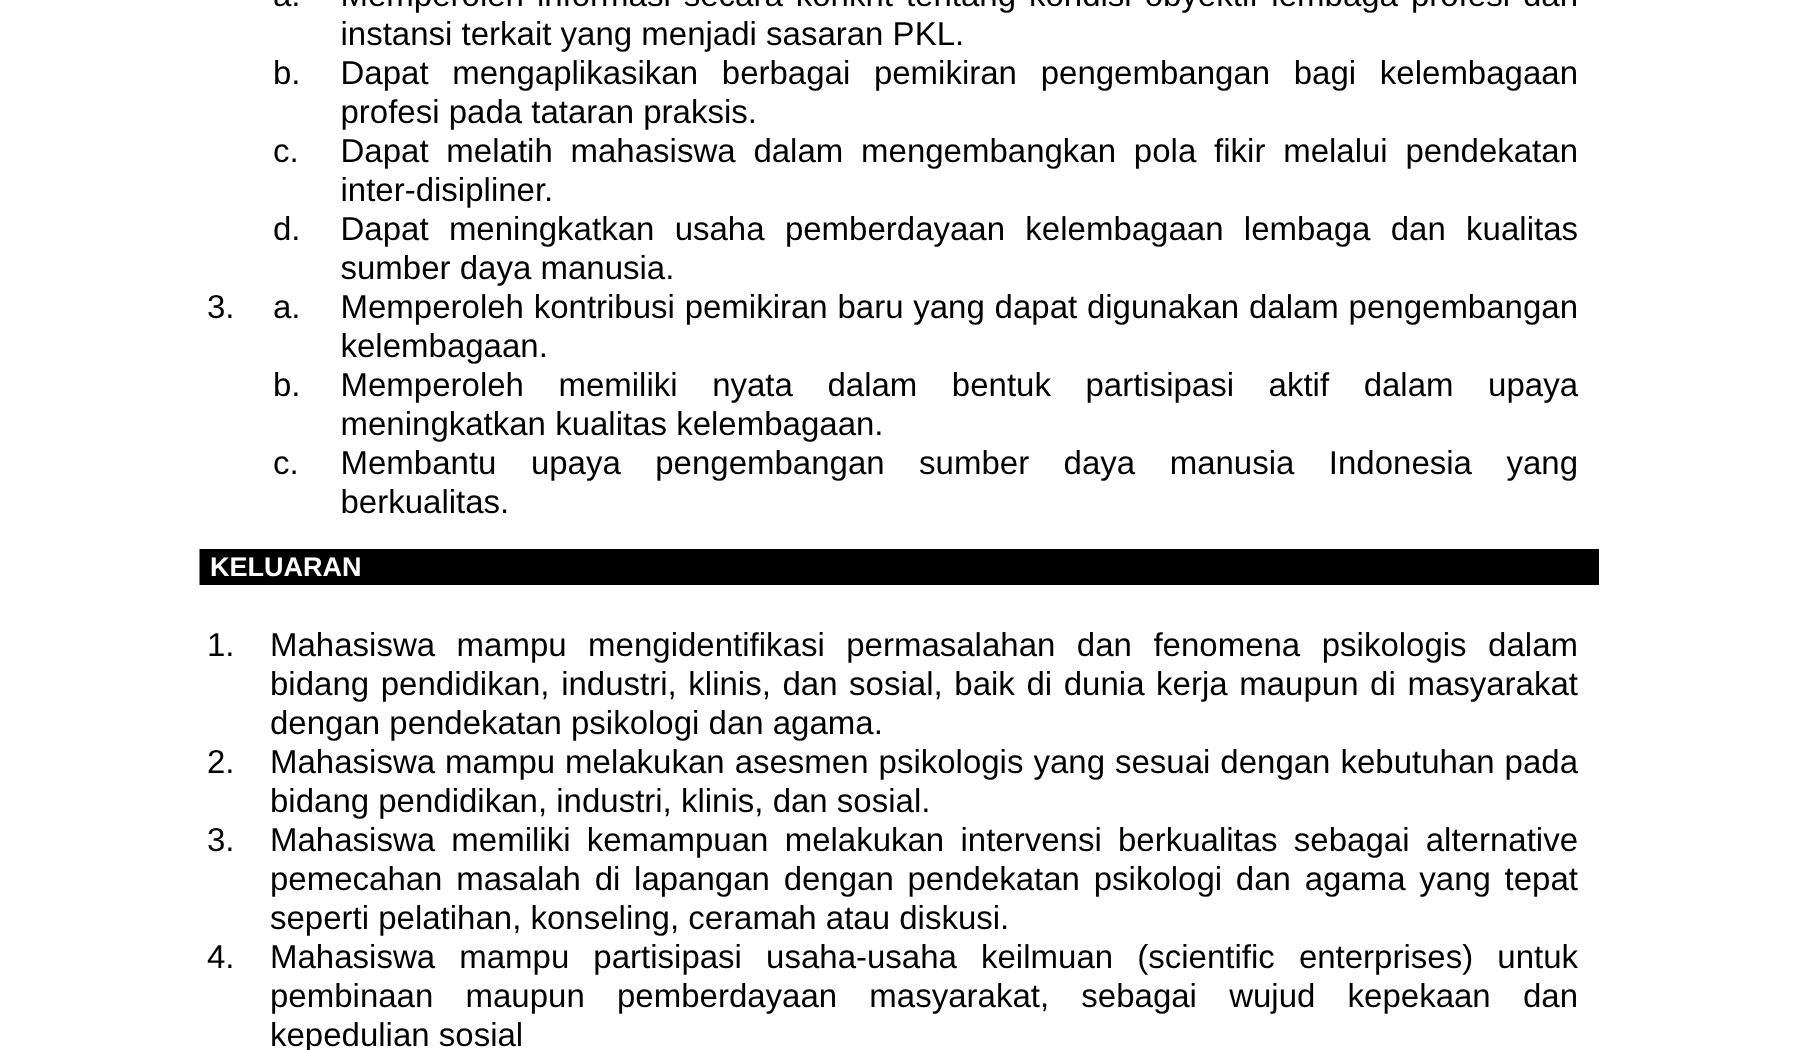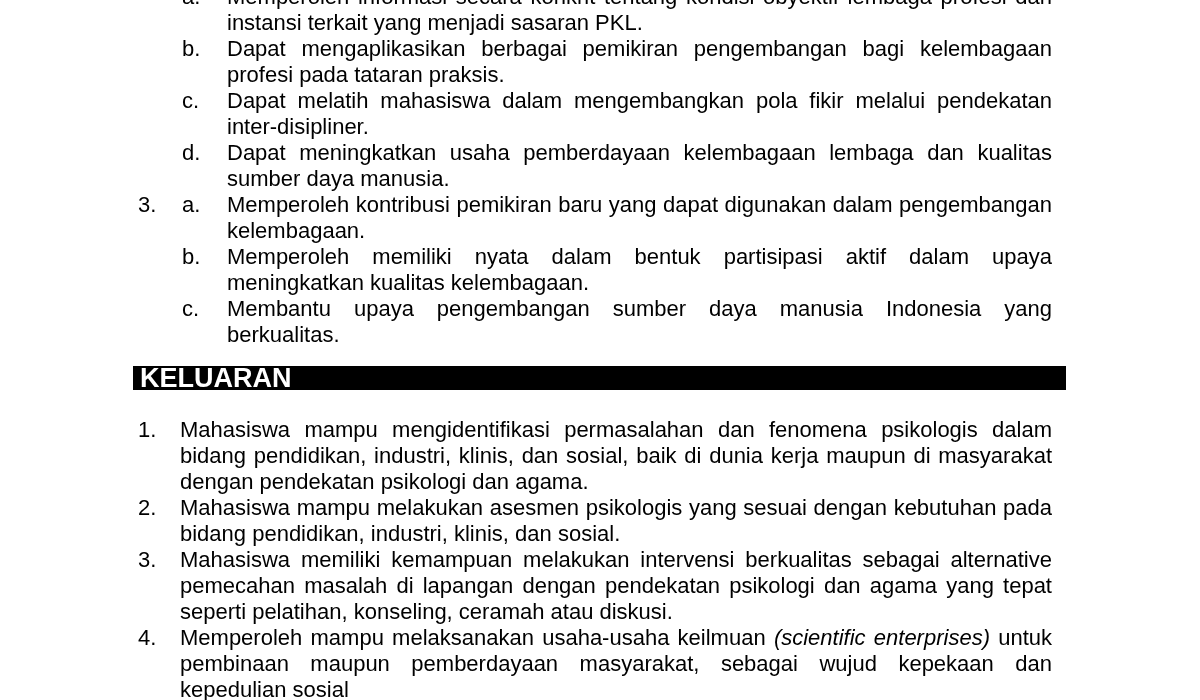--- a/index.html
+++ b/index.html
@@ -17,25 +17,25 @@
     font-size: 22px; line-height: 26px;
     text-align: justify; text-justify: inter-word;
   }
   .li { position: relative; padding-left: 42px; }
   .li > .num { position: absolute; left: 0; top: 0; }
   .li.sub { margin-left: 44px; padding-left: 45px; }
   .section-bar {
     margin-left: -5px; margin-top: 18px;
     width: 926px; height: 24px; padding-left: 7px;
     background: #000000; color: #ffffff;
-    font-weight: bold; font-size: 27px; line-height: 24px;
+    font-weight: bold; font-size: 18px; line-height: 24px;
     text-align: left;
   }
   .klist { margin-top: 27px; }
-  .em { font-style: italic; }
+  .em { }
 </style>
 </head>
 <body>
 
 <div class="page">
   <div class="doc">
 
     <div>
       <div class="li sub"><span class="num">a.</span><span class="txt">Memperoleh informasi secara konkrit tentang kondisi obyektif lembaga profesi dan instansi terkait yang menjadi sasaran PKL.</span></div>
       <div class="li sub"><span class="num">b.</span><span class="txt">Dapat mengaplikasikan berbagai pemikiran pengembangan bagi kelembagaan profesi pada tataran praksis.</span></div>
@@ -50,17 +50,17 @@
       <div class="li sub"><span class="num">b.</span><span class="txt">Memperoleh memiliki nyata dalam bentuk partisipasi aktif dalam upaya meningkatkan kualitas kelembagaan.</span></div>
       <div class="li sub"><span class="num">c.</span><span class="txt">Membantu upaya pengembangan sumber daya manusia Indonesia yang berkualitas.</span></div>
     </div>
 
     <div class="section-bar"><span>KELUARAN</span></div>
 
     <div class="klist">
       <div class="li"><span class="num">1.</span><span class="txt">Mahasiswa mampu mengidentifikasi permasalahan dan fenomena psikologis dalam bidang pendidikan, industri, klinis, dan sosial, baik di dunia kerja maupun di masyarakat dengan pendekatan psikologi dan agama.</span></div>
       <div class="li"><span class="num">2.</span><span class="txt">Mahasiswa mampu melakukan asesmen psikologis yang sesuai dengan kebutuhan pada bidang pendidikan, industri, klinis, dan sosial.</span></div>
       <div class="li"><span class="num">3.</span><span class="txt">Mahasiswa memiliki kemampuan melakukan intervensi berkualitas sebagai alternative pemecahan masalah di lapangan dengan pendekatan psikologi dan agama yang tepat seperti pelatihan, konseling, ceramah atau diskusi.</span></div>
-      <div class="li"><span class="num">4.</span><span class="txt">Memperoleh mampu melaksanakan usaha-usaha keilmuan </span><span class="txt em">(scientific enterprises)</span><span class="txt"> untuk pembinaan maupun pemberdayaan masyarakat, sebagai wujud kepekaan dan kepedulian sosial</span></div>
+      <div class="li"><span class="num">4.</span><span class="txt">Mahasiswa mampu partisipasi usaha-usaha keilmuan </span><span class="txt em">(scientific enterprises)</span><span class="txt"> untuk pembinaan maupun pemberdayaan masyarakat, sebagai wujud kepekaan dan kepedulian sosial</span></div>
     </div>
 
   </div>
 </div>
 
 </body></html>

